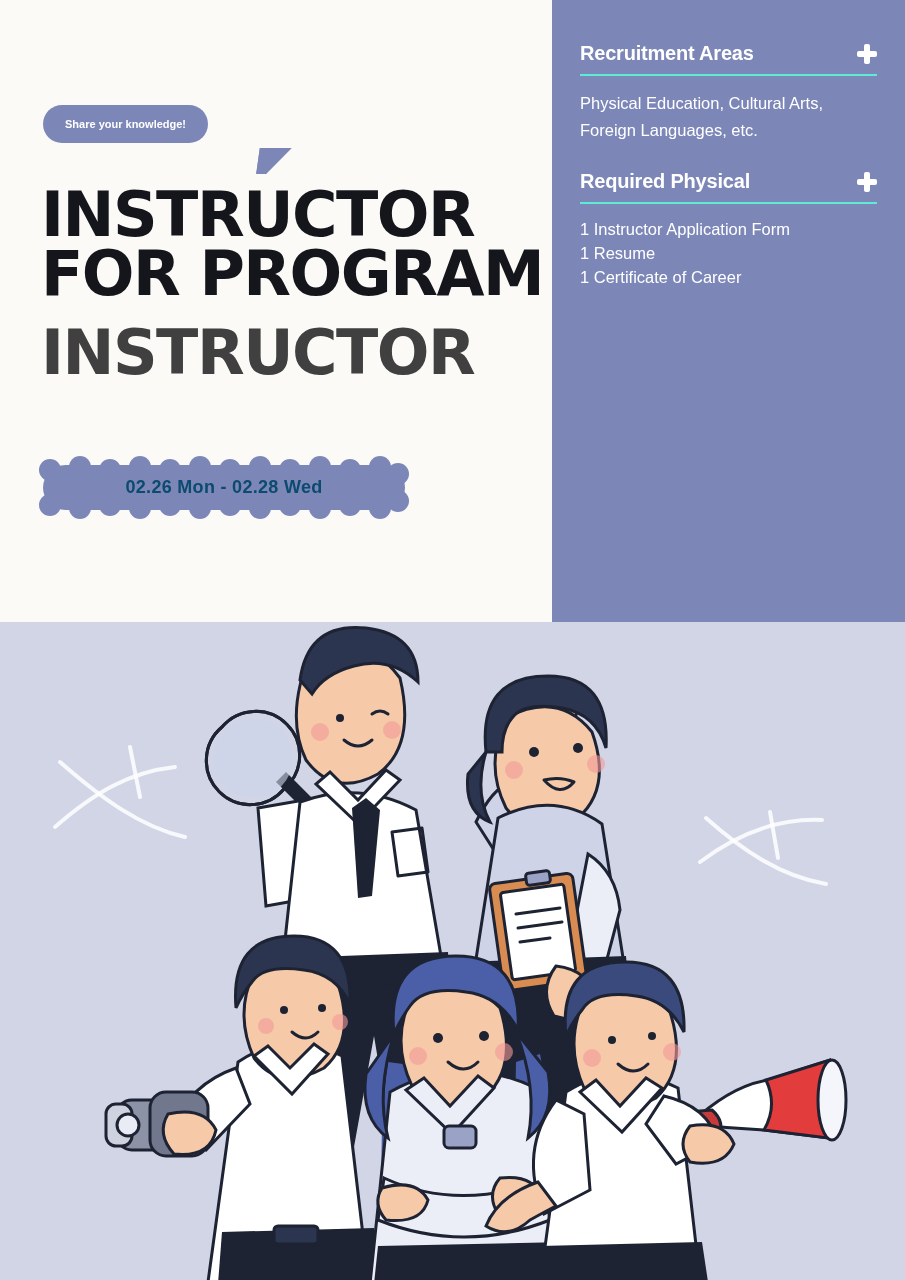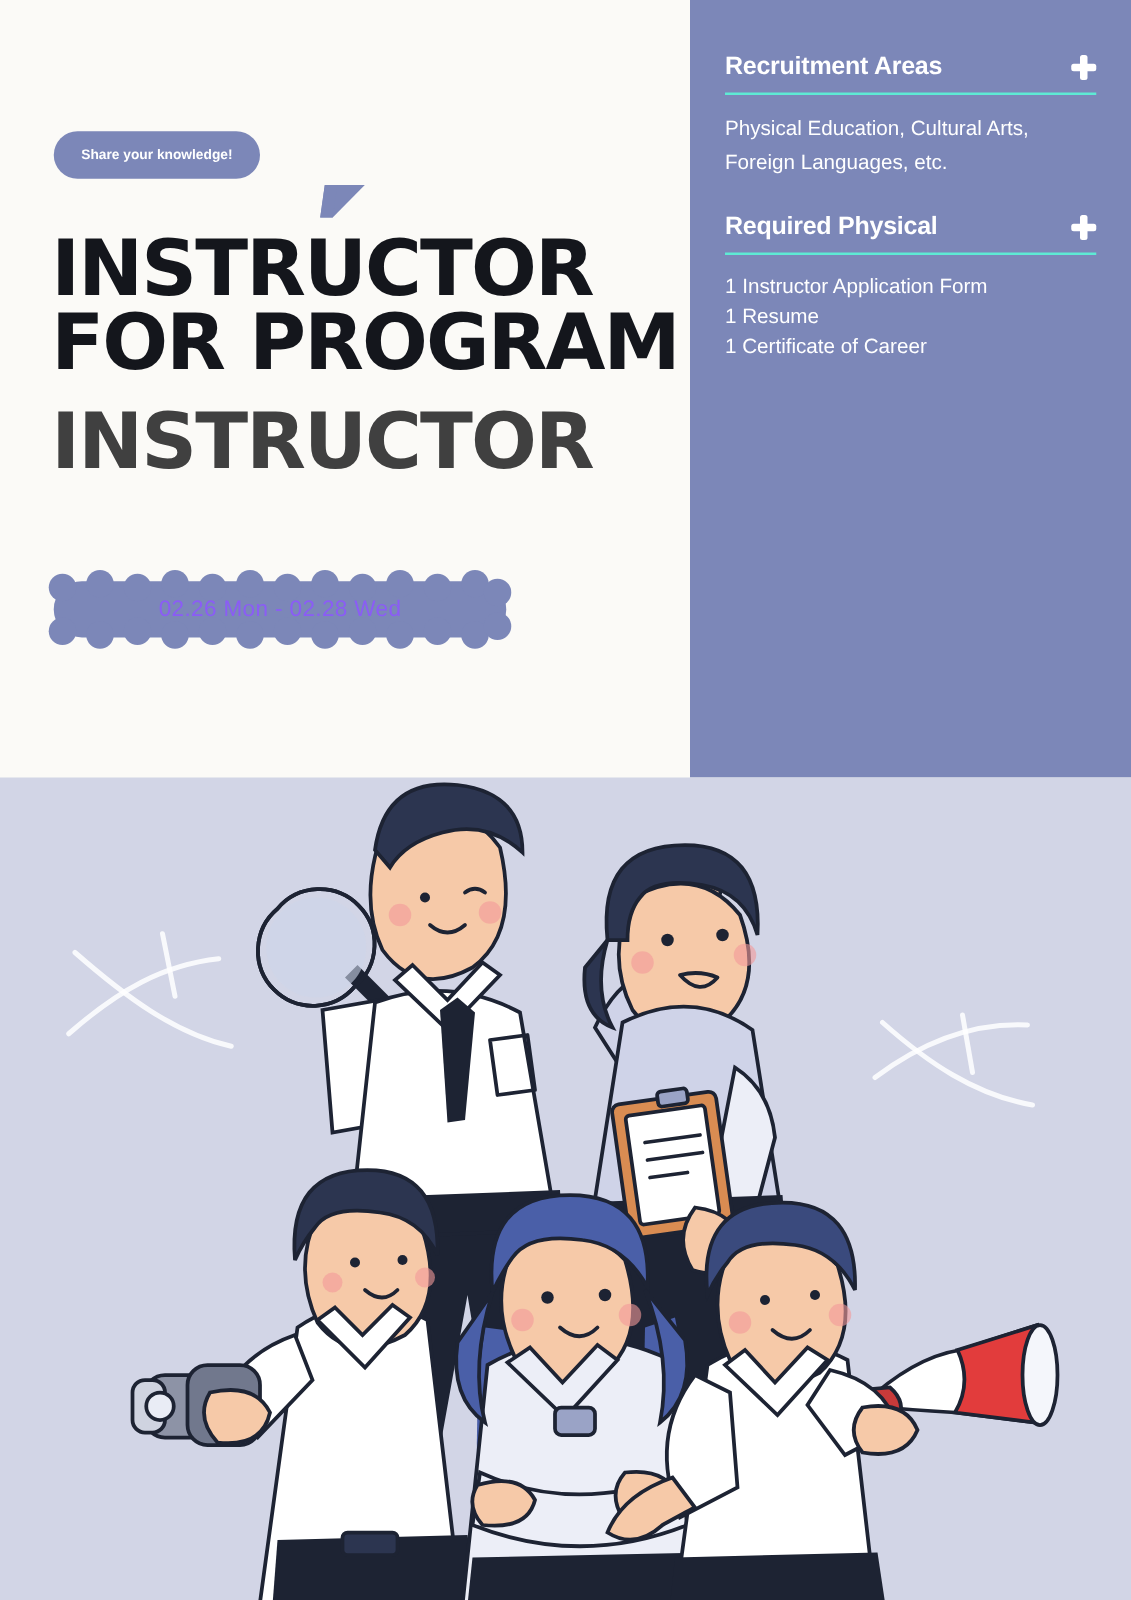--- a/index.html
+++ b/index.html
@@ -140,23 +140,23 @@
     background: #7c87b8;
     border-radius: 50%;
     width: 22px; height: 22px;
   }
   #date-text {
     position: absolute;
     inset: 0;
     display: flex;
     align-items: center;
     justify-content: center;
-    color: #8b5cf6;
+    color: #0c4a6e;
     font-size: 18px;
-    font-weight: normal;
+    font-weight: bold;
     letter-spacing: 0.3px;
   }
 
   
   #illus {
     position: absolute;
     left: 0;
     top: 622px;
     width: 905px;
     height: 658px;

